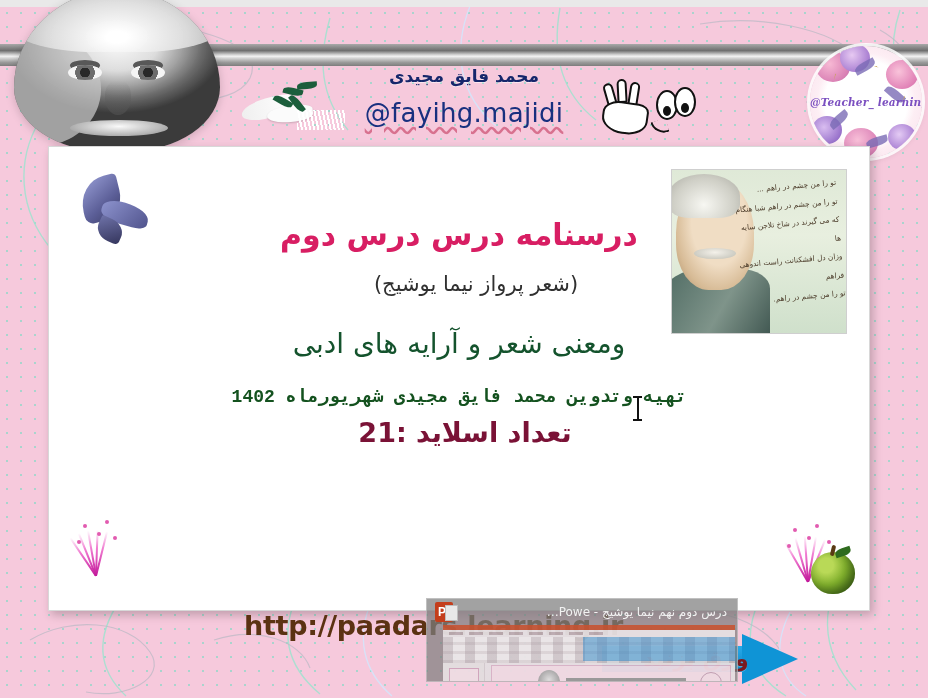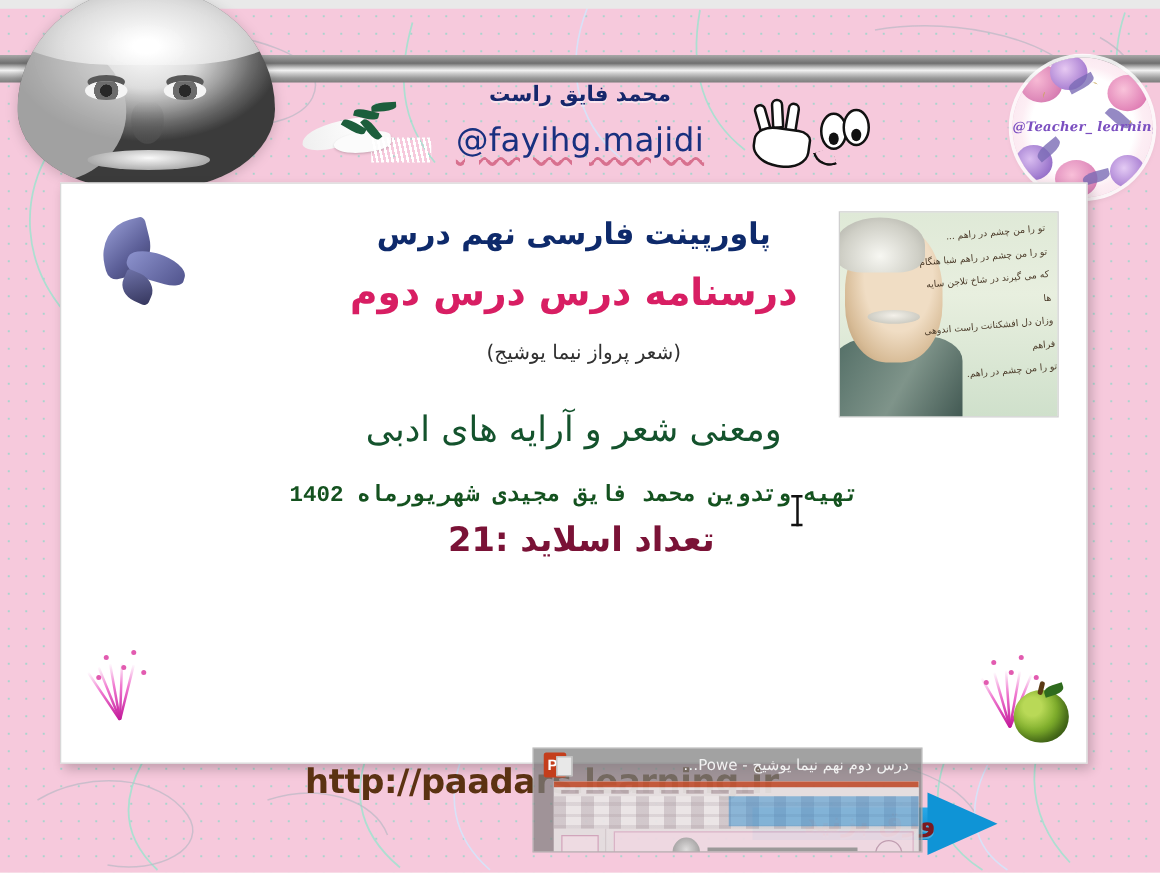--- a/index.html
+++ b/index.html
@@ -208,22 +208,22 @@
 
   .line1{
     position:absolute; left:0; right:0; top:26px;
     font-size:24px; font-weight:bold; color:#0e2a6b;
   }
   .line2{
     position:absolute; left:0; right:0; top:70px;
     font-size:30px; font-weight:bold; color:#d81e63;
   }
   .line3{
-    position:absolute; left:8px; right:0; top:125px;
-    font-size:16px; color:#303030;
+    position:absolute; left:17px; right:0; top:125px;
+    font-size:21px; color:#303030;
   }
   .line4{
     position:absolute; left:0; right:0; top:180px;
     font-size:28px; font-weight:normal; color:#14532d;
   }
   .line5{
     position:absolute; left:0; right:0; top:238px;
     font-size:18px; font-weight:bold; color:#14521f;font-family:Liberation Mono, monospace;
   }
   .line6{
@@ -500,21 +500,21 @@
   <div class="flower f5"></div>
   <div class="flower f6"></div>
   <div class="leaf l1"></div>
     <div class="leaf l2"></div>
   <div class="leaf l3"></div>
     <div class="leaf l4"></div>
   <div class="gold"></div>
   <div class="badge-text">@Teacher_ learning</div>
 </div>
 
-<div id="hdr-name">محمد فایق راست</div>
+<div id="hdr-name">محمد فایق مجیدی</div>
 <div id="hdr-handle">@fayihg.majidi</div>
 
 <div id="dove">
   <div class="wing"></div>
   <div class="body"></div>
   <div class="tail"></div>
   <div class="branch">
       <i></i>
       <i></i>
       <i></i>
@@ -545,21 +545,20 @@
     <div class="pface"></div>
     <div class="phair"></div>
     <div class="pstache"></div>
     <div class="calli">تو را من چشم در راهم ...
 تو را من چشم در راهم شبا هنگام
 که می گیرند در شاخ تلاجن سایه ها
 وزان دل افشکنانت راست اندوهی فراهم
 تو را من چشم در راهم.</div>
   </div>
 
-  <div class="ttl line1">پاورپینت فارسی نهم درس</div>
   <div class="ttl line2">درسنامه درس درس دوم</div>
   <div class="ttl line3">(شعر پرواز نیما یوشیج)</div>
   <div class="ttl line4">ومعنی شعر  و آرایه های ادبی</div>
   <div class="ttl line5">تهیه وتدوین محمد فایق مجیدی شهریورماه 1402</div>
   <div class="ttl line6">تعداد اسلاید :21</div>
 
   <div class="firework" id="fw-left">
     <i style="transform:rotate(-34deg)"></i>
     <i style="transform:rotate(-22deg)"></i>
     <i style="transform:rotate(-10deg)"></i>

